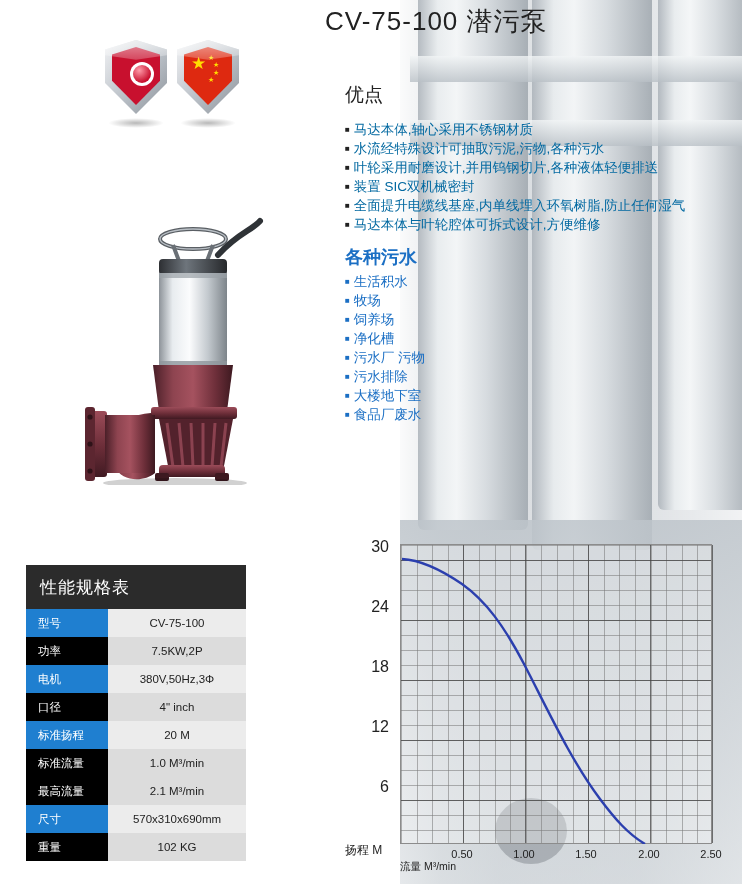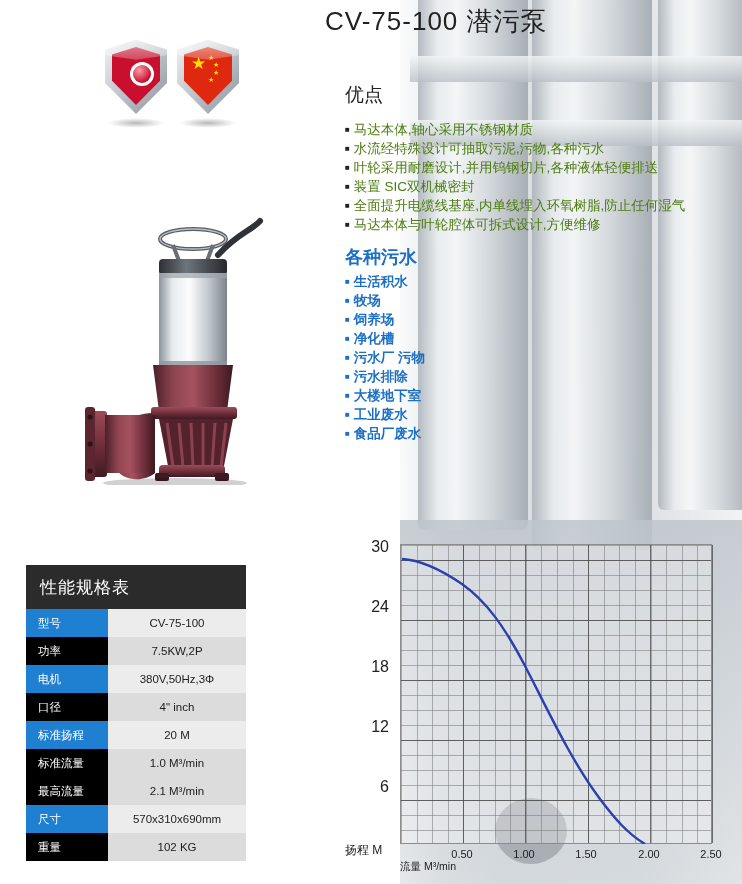--- a/index.html
+++ b/index.html
@@ -96,23 +96,23 @@
   .adv-title {
     position:absolute; left:345px; top:82px;
     font-size:19px; color:#222;
   }
   .adv-list { position:absolute; left:345px; top:120px; width:330px; }
   .app-title {
     position:absolute; left:345px; top:245px;
     font-size:18px; color:#1b6fc4; font-weight:bold;
   }
   .app-list { position:absolute; left:345px; top:272px; width:200px; }
-  .li { font-size:13.5px; line-height:19px; color:#4d7c0f; white-space:nowrap; }
+  .li { font-size:13.5px; line-height:19px; color:#0369a1; white-space:nowrap; }
   .li::before { content:"■"; font-size:8px; color:#222; margin-right:4px; vertical-align:2px; }
-  .app-list .li { color:#1b6fc4;font-weight:bold; }
+  .app-list .li { color:#1b6fc4; }
   .app-list .li::before { color:#1b6fc4; }
 
   
   .spec { position:absolute; left:26px; top:565px; width:220px; }
   .spec-header {
     background:#2b2b2b; color:#fff; height:44px;
     display:flex; align-items:center; padding-left:14px;
     font-size:17px; letter-spacing:1px;
   }
   .spec-row { display:flex; height:28px; font-size:11.5px; }
@@ -286,21 +286,20 @@
 
 <div class="app-title">各种污水</div>
 <div class="app-list">
   <div class="li">生活积水</div>
   <div class="li">牧场</div>
   <div class="li">饲养场</div>
   <div class="li">净化槽</div>
   <div class="li">污水厂 污物</div>
   <div class="li">污水排除</div>
   <div class="li">大楼地下室</div>
-  <div class="li">工业废水</div>
   <div class="li">食品厂废水</div>
 </div>
 
 <div class="spec">
   <div class="spec-header">性能规格表</div>
 
   <div class="spec-row">
     <div class="k">型号</div>
     <div class="v">CV-75-100</div>
   </div>

